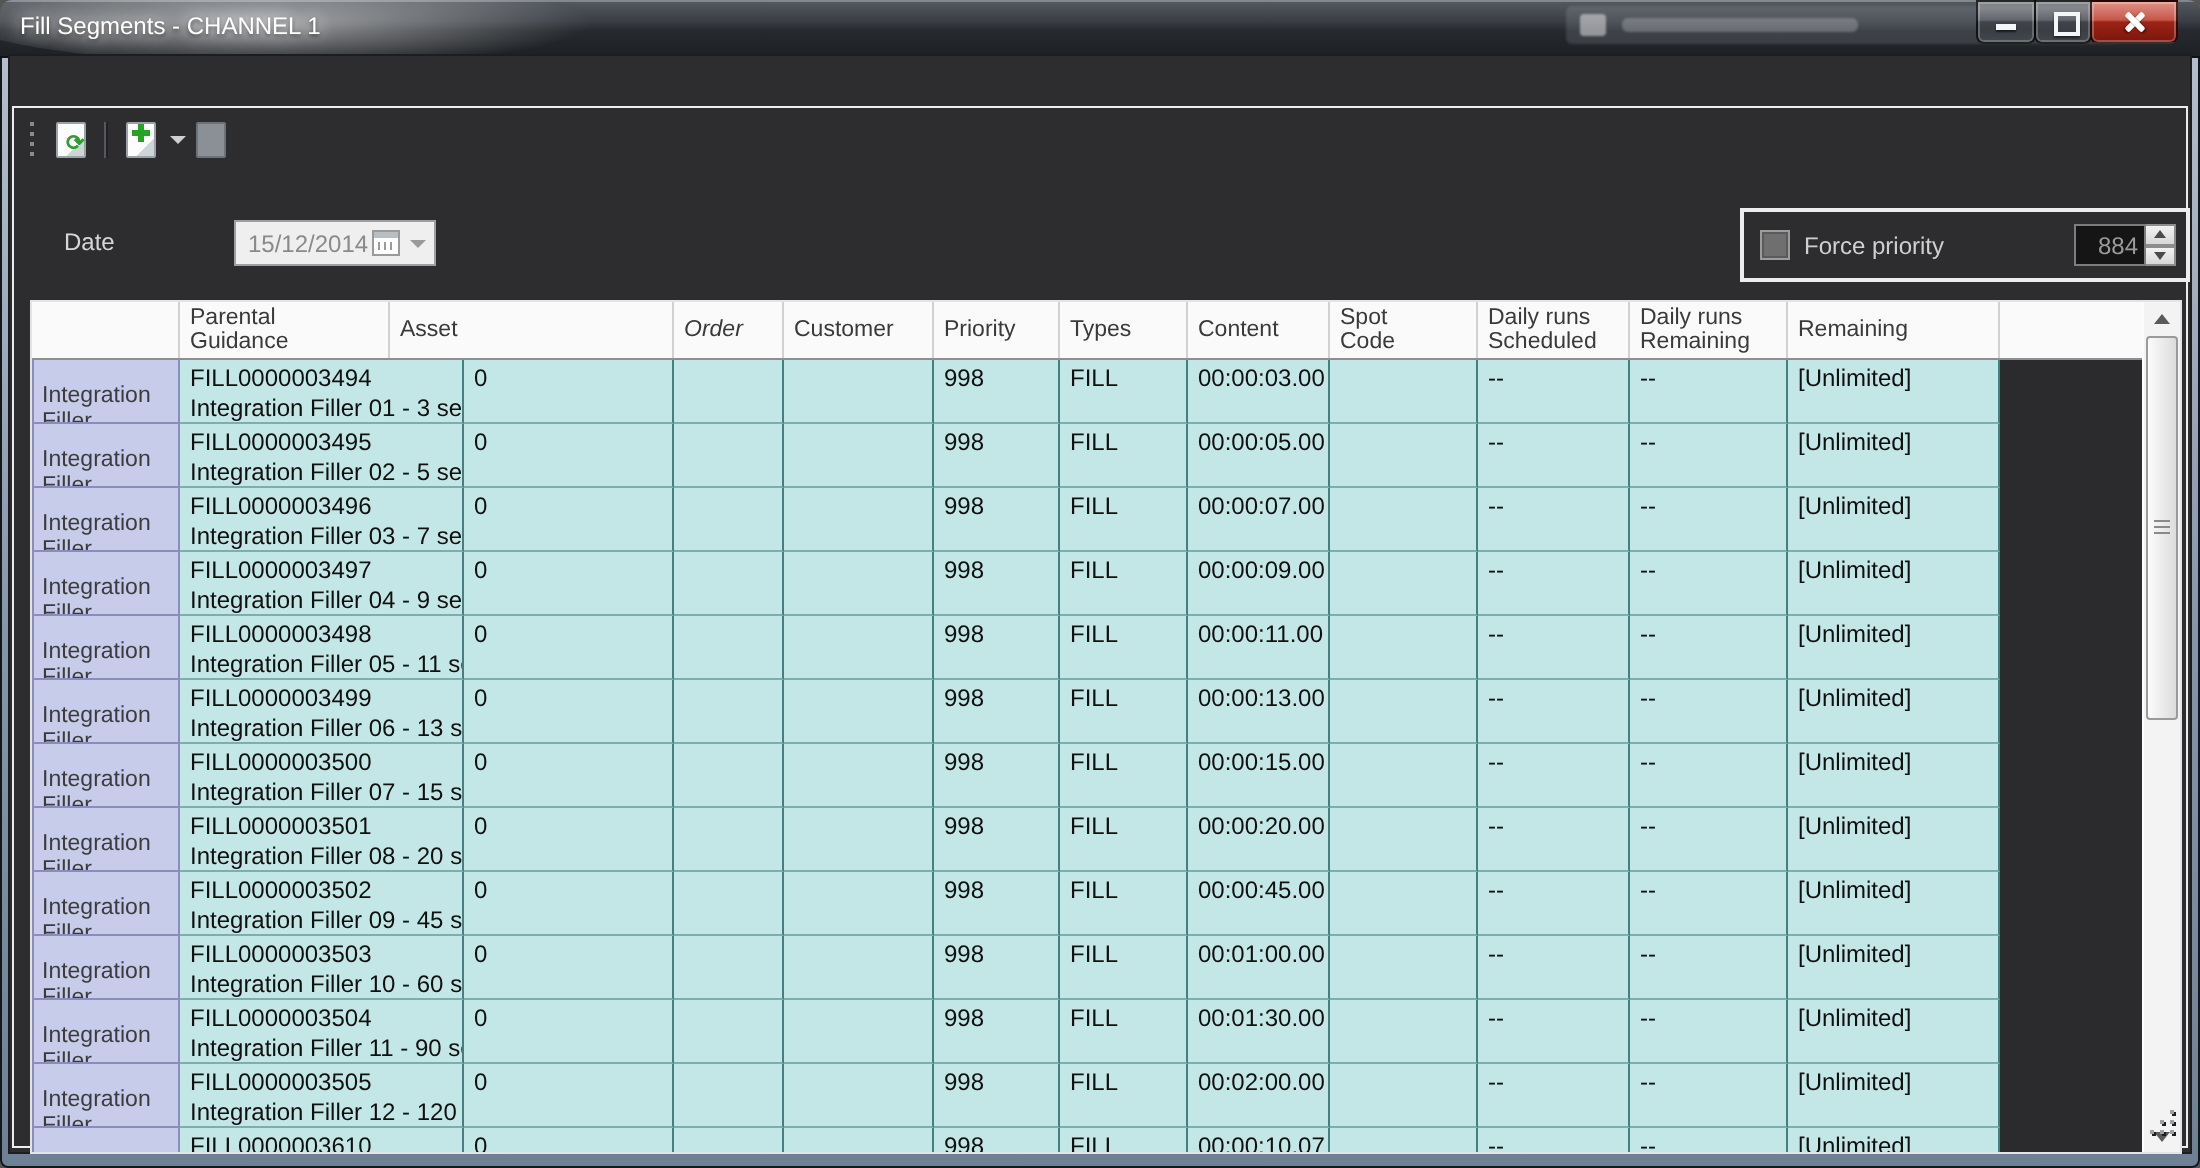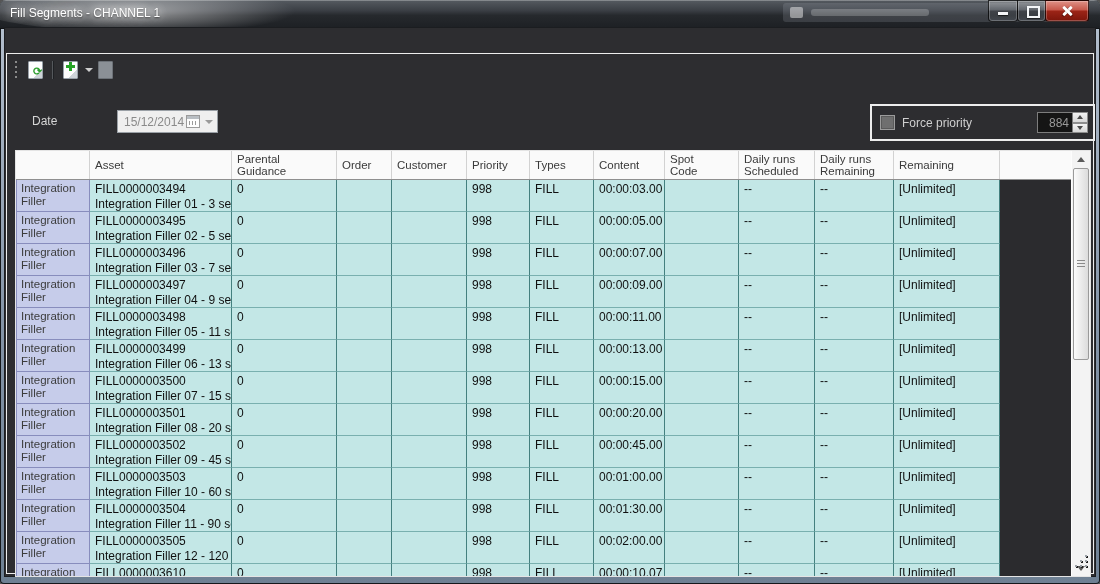--- a/index.html
+++ b/index.html
@@ -88,21 +88,21 @@
   .tri-down{width:0;height:0;border-left:3px solid transparent;border-right:3px solid transparent;border-top:4px solid #4a4a4a;}
 
   
   .grid{position:absolute;left:8px;top:96px;width:1074px;height:425px;border:1px solid #e4e4e4;background:#2b2b2e;overflow:hidden;}
   .grid-inner{position:absolute;left:0;top:0;right:18px;bottom:0;overflow:hidden;}
   .ghead{display:flex;height:28px;background:#fafafa;border-bottom:1px solid #8f8f8f;}
   .hcell{box-sizing:border-box;display:flex;align-items:center;padding:1px 5px;font-size:11.5px;color:#3a3a3a;
     border-right:1px solid #d2d2d2;white-space:pre-line;line-height:12px;background:#fafafa;cursor:pointer;}
   .grow{display:flex;height:32px;}
   .rhcell{box-sizing:border-box;background:var(--rowheader-bg,#c6ccea);border:1px solid #888dbd;border-top:none;
-    font-size:11.5px;line-height:13px;color:#3c3c3c;padding:2px 4px;overflow:hidden;cursor:pointer;}
+    font-size:11.5px;line-height:13px;color:#3c3c3c;padding:12px 4px;overflow:hidden;cursor:pointer;}
   .dcell{box-sizing:border-box;background:var(--cell-bg,#c3e7e6);border-right:1px solid #44807f;border-bottom:1px solid #79b0af;
     font-size:12px;line-height:15px;color:#101010;padding:2px 5px;overflow:hidden;white-space:nowrap;cursor:pointer;}
   .dcell.asset div{white-space:nowrap;}
 
   
   .vscroll{position:absolute;top:0;right:0;width:18px;bottom:0;background:#f3f3f3;border-left:1px solid #fdfdfd;}
   .sb-btn{position:absolute;left:0;right:0;height:16px;background:#f3f3f3;display:flex;align-items:center;justify-content:center;cursor:pointer;}
   .sb-btn.up{top:0;} .sb-btn.down{bottom:0;}
   .sb-tri-up{width:0;height:0;border-left:4px solid transparent;border-right:4px solid transparent;border-bottom:5px solid #5a5a5a;}
   .sb-tri-down{width:0;height:0;border-left:4px solid transparent;border-right:4px solid transparent;border-top:5px solid #5a5a5a;}
@@ -181,24 +181,24 @@
                   <div class="tri-down"></div>
                 </div>
             </div>
           </div>
         </div>
 
         <div class="grid">
           <div class="grid-inner">
             <div class="ghead">
                 <div class="hcell" style="width: 74px; flex: 0 0 74px;"></div>
-                <div class="hcell" style="width: 142px; flex: 0 0 142px;">Asset</div>
                 <div class="hcell" style="width: 105px; flex: 0 0 105px;">Parental
 Guidance</div>
-                <div class="hcell" style="width: 55px; flex: 0 0 55px;">Order</div>
+                <div class="hcell" style="width: 142px; flex: 0 0 142px;">Asset</div>
+                <div class="hcell" style="width: 55px; flex: 0 0 55px; font-style: italic;">Order</div>
                 <div class="hcell" style="width: 75px; flex: 0 0 75px;">Customer</div>
                 <div class="hcell" style="width: 63px; flex: 0 0 63px;">Priority</div>
                 <div class="hcell" style="width: 64px; flex: 0 0 64px;">Types</div>
                 <div class="hcell" style="width: 71px; flex: 0 0 71px;">Content</div>
                 <div class="hcell" style="width: 74px; flex: 0 0 74px;">Spot
 Code</div>
                 <div class="hcell" style="width: 76px; flex: 0 0 76px;">Daily runs
 Scheduled</div>
                 <div class="hcell" style="width: 79px; flex: 0 0 79px;">Daily runs
 Remaining</div>

